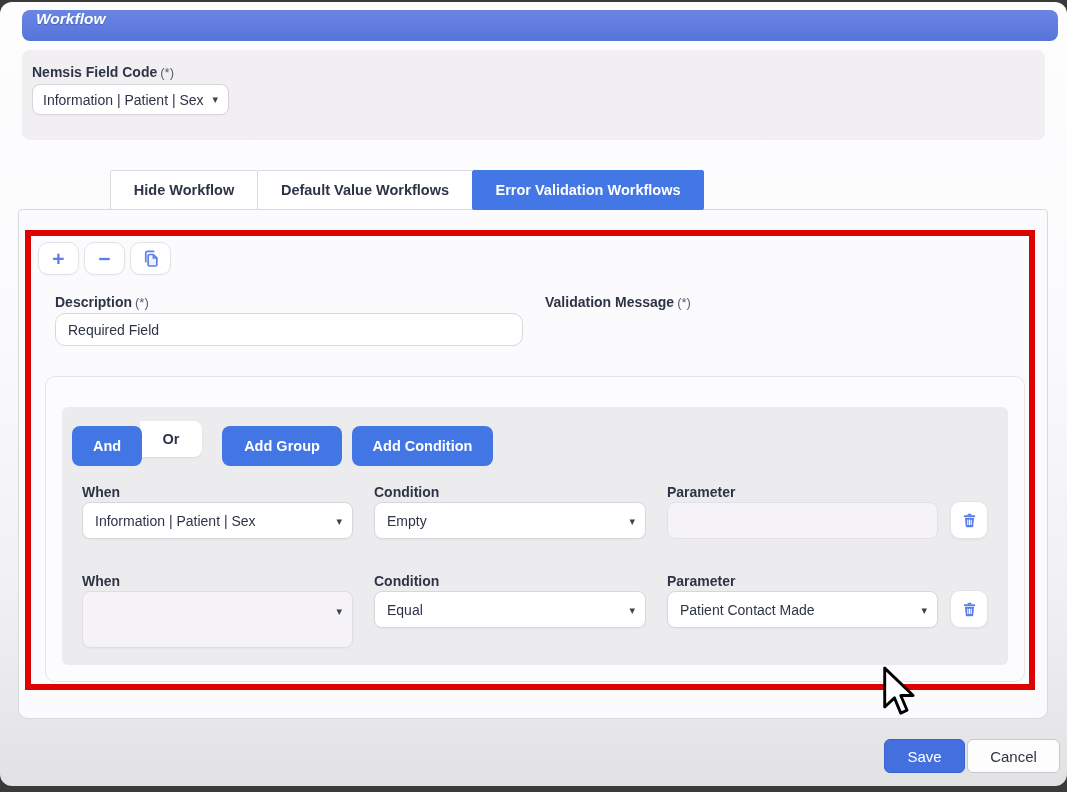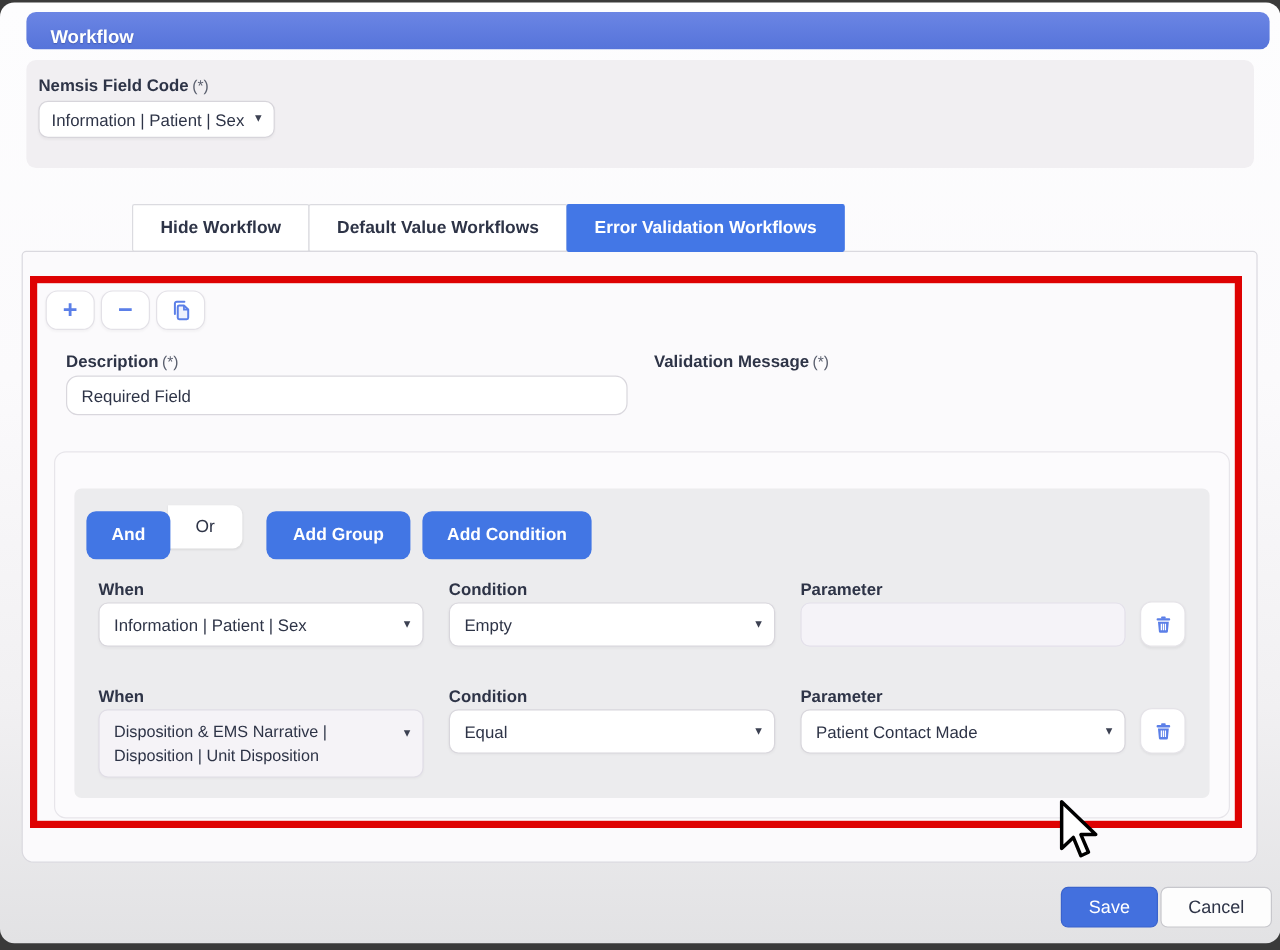--- a/index.html
+++ b/index.html
@@ -11,21 +11,21 @@
     border-radius:12px;
     background:linear-gradient(180deg,#fdfdfe 0%,#fbfafc 40%,#f1f0f2 75%,#e2e2e4 100%);
     overflow:hidden;
   }
 
   
   .titlebar {
     position:absolute; left:22px; top:8px; width:1036px; height:31px;
     border-radius:8px;
     background:linear-gradient(180deg,#6b85e4 0%,#5674da 100%);
-    display:flex; align-items:flex-end; padding-left:20px;
+    display:flex; align-items:flex-start; padding-left:14px;font-style:italic;
   }
   .titlebar-text { color:#fff; font-weight:bold; font-size:15.5px; text-shadow:0 1px 1px rgba(40,60,130,.45); }
 
   
   .nemsis { position:absolute; left:22px; top:48px; width:1023px; height:90px; background:#f1eff2; border-radius:8px; }
   .label { font-weight:bold; font-size:14px; color:#2e3447; }
   .req { font-weight:normal; font-size:13px; color:#5a5f6e; margin-left:3px; }
   .nemsis .label-row { position:absolute; left:10px; top:13px; }
   .nemsis-select {
     position:absolute; left:10px; top:34px; width:197px; height:31px;
@@ -83,21 +83,21 @@
     position:absolute; left:62px; top:405px; width:946px; height:258px;
     background:#ececee; border-radius:6px;
   }
 
   .btn-blue {
     position:absolute; background:#4276e4; color:#fff; font-weight:bold; font-size:14.5px;
     border-radius:8px; display:flex; align-items:center; justify-content:center; cursor:pointer;
     border:none; font-family:inherit;margin-top:7px;
   }
   .seg-or {
-    position:absolute; background:#fff; color:#2e3447; font-weight:normal; font-size:14.5px;
+    position:absolute; background:#fff; color:#2e3447; font-weight:bold; font-size:14.5px;
     border-radius:0 8px 8px 0; display:flex; align-items:center; justify-content:center; cursor:pointer;
     box-shadow:0 1px 2px rgba(0,0,0,.08);
   }
 
   .select {
     position:absolute; background:#fff; border:1px solid #d8d6dc; border-radius:8px;
     font-size:14px; color:#2e3447; display:flex; align-items:center;
     padding:0 26px 0 12px; cursor:pointer; box-shadow:0 1px 2px rgba(0,0,0,.03);
   }
   .select .caret { position:absolute; right:10px; top:50%; transform:translateY(-50%); }
@@ -209,21 +209,20 @@
       <rect x="4" y="4.6" width="16" height="2.7" rx="1.2" fill="#5b7fe8"></rect>
       <path d="M5.6 8.6h12.8l-1.1 11.6a1.6 1.6 0 0 1-1.6 1.4H8.3a1.6 1.6 0 0 1-1.6-1.4Z" fill="#5b7fe8"></path>
       <path d="M9.6 11v7.5 M12 11v7.5 M14.4 11v7.5" stroke="#ffffff" stroke-width="1.5" fill="none"></path>
     </svg>
   </div>
 
   <div class="field-label" style="left:82px; top:570px;">
     <span class="label">When</span>
   </div>
   <div class="select tall" style="left:82px; top:589px; width:271px; height:57px; font-size:13.5px;">
-    <span style="max-width:218px;">Disposition &amp; EMS Narrative | Disposition | Unit Disposition</span>
     <span class="caret">▾</span>
   </div>
   <div class="field-label" style="left:374px; top:570px;">
     <span class="label">Condition</span>
   </div>
   <div class="select" style="left:374px; top:589px; width:272px; height:37px;">
     <span>Equal</span>
     <span class="caret">▾</span>
   </div>
   <div class="field-label" style="left:667px; top:570px;">

